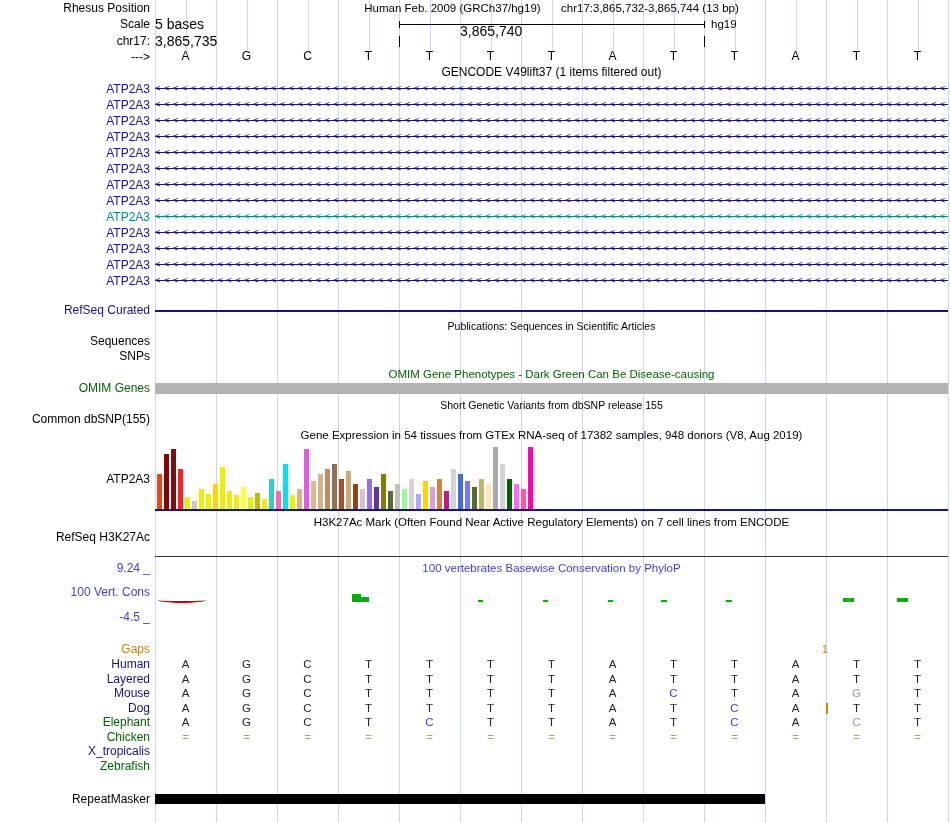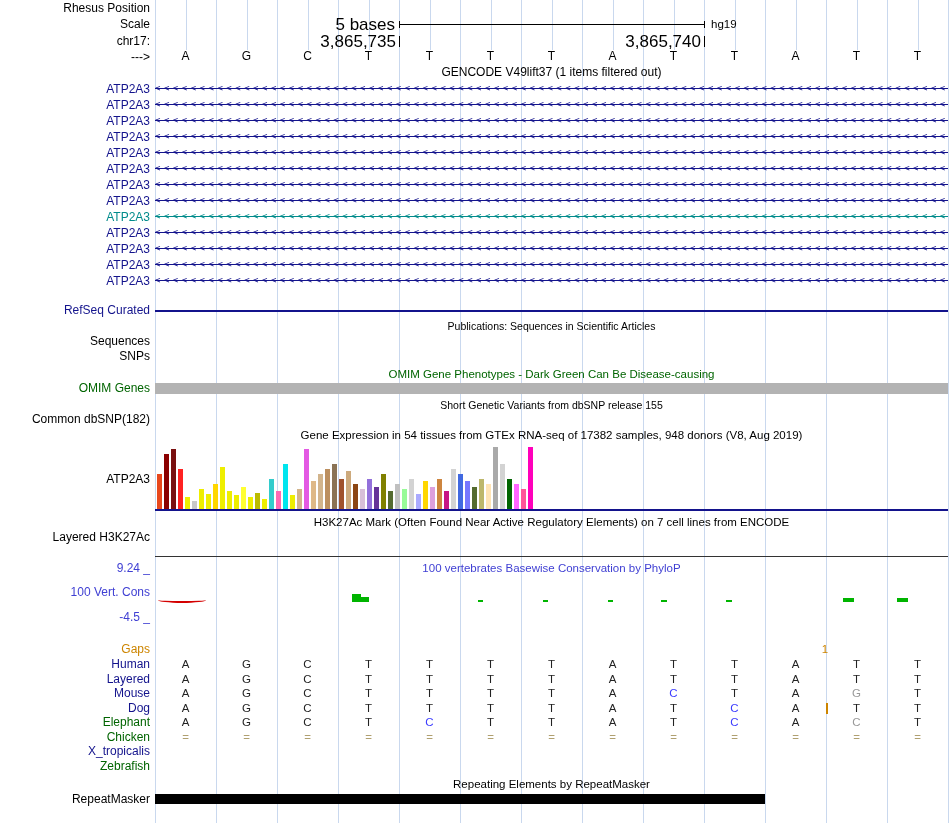--- a/index.html
+++ b/index.html
@@ -5,21 +5,21 @@
   *{margin:0;padding:0;box-sizing:border-box}
   html,body{background:#fff}
   #browser{position:relative;width:950px;height:823px;background:#fff;
            font-family:"Liberation Sans",sans-serif;overflow:hidden;color:#000}
   .vline{position:absolute;width:1px;background:var(--guideline,#c9d8ee)}
   .lbl{position:absolute;left:0;width:150px;text-align:right;font-size:12px;line-height:13px;white-space:nowrap}
   .ctitle{position:absolute;left:155px;width:793px;text-align:center;white-space:nowrap}
   .t12{font-size:12px;line-height:13px}
   .t11{font-size:11.5px;line-height:13px}
   .t10{font-size:10.5px;line-height:12px}
-  .rlabel{position:absolute;text-align:right;font-size:17px;line-height:13px;white-space:nowrap}
+  .rlabel{position:absolute;font-size:14px;line-height:13px;white-space:nowrap}
   .plain{position:absolute;font-size:11.5px;line-height:13px;white-space:nowrap}
   .navy{color:var(--gene_blue,#13138c)}
   .green{color:var(--dark_green,#006400)}
   .blue{color:var(--link_blue,#3f3fd3)}
   .orange{color:var(--orange,#cd8500)}
   .hline{position:absolute;height:1px;background:#000}
   .navybg{background:var(--gene_blue,#13138c)}
   .darkbg{background:#333}
   .vtick{position:absolute;width:1px;background:#000}
   .omimbar{position:absolute;background:var(--omim_gray,#b3b3b3)}
@@ -60,69 +60,73 @@
     <div class="vline" style="left:582px;top:0;height:823px"></div>
     <div class="vline" style="left:521px;top:0;height:823px"></div>
     <div class="vline" style="left:460px;top:0;height:823px"></div>
     <div class="vline" style="left:399px;top:0;height:823px"></div>
     <div class="vline" style="left:338px;top:0;height:823px"></div>
     <div class="vline" style="left:277px;top:0;height:823px"></div>
     <div class="vline" style="left:216px;top:0;height:823px"></div>
     <div class="vline" style="left:155px;top:0;height:823px"></div>
 
   <div class="lbl" style="top:2px">Rhesus Position</div>
+  <div class="ctitle t11" style="top:2px">
+    <span>Human Feb. 2009 (GRCh37/hg19)</span>
+    <span style="display:inline-block;width:14px"></span>
+    <span>chr17:3,865,732-3,865,744 (13 bp)</span>
+  </div>
 
   <div class="lbl" style="top:18px">Scale</div>
   <div class="rlabel" style="left:155px;width:240px;top:18px">5 bases</div>
   <div class="hline" style="left:399px;top:24px;width:306px"></div>
   <div class="vtick" style="left:399px;top:21px;height:7px"></div>
   <div class="vtick" style="left:704px;top:21px;height:7px"></div>
   <div class="plain" style="left:711px;top:18px">hg19</div>
 
   <div class="lbl" style="top:35px">chr17:</div>
   <div class="rlabel" style="left:155px;width:241px;top:35px">3,865,735</div>
   <div class="vtick" style="left:399px;top:36px;height:11px"></div>
-  <div class="rlabel" style="left:460px;width:241px;top:35px">3,865,740</div>
+  <div class="rlabel" style="left:460px;width:241px;top:25px">3,865,740</div>
   <div class="vtick" style="left:704px;top:36px;height:11px"></div>
 
   <div class="lbl" style="top:51px">---&gt;</div>
 
   <div class="ctitle t12" style="top:66px">GENCODE V49lift37 (1 items filtered out)</div>
 
   <div class="lbl navy" style="top:304px">RefSeq Curated</div>
   <div class="hline navybg" style="left:155px;top:310px;width:793px;height:2px"></div>
 
   <div class="ctitle t10" style="top:320px">Publications: Sequences in Scientific Articles</div>
   <div class="lbl" style="top:335px">Sequences</div>
   <div class="lbl" style="top:350px">SNPs</div>
 
   <div class="ctitle t11 green" style="top:368px">OMIM Gene Phenotypes - Dark Green Can Be Disease-causing</div>
   <div class="lbl green" style="top:382px">OMIM Genes</div>
   <div class="omimbar" style="left:155px;top:383px;width:793px;height:11px"></div>
 
   <div class="ctitle t10" style="top:399px">Short Genetic Variants from dbSNP release 155</div>
-  <div class="lbl" style="top:413px">Common dbSNP(182)</div>
+  <div class="lbl" style="top:413px">Common dbSNP(155)</div>
 
   <div class="ctitle t11" style="top:429px">Gene Expression in 54 tissues from GTEx RNA-seq of 17382 samples, 948 donors (V8, Aug 2019)</div>
   <div class="lbl" style="top:473px">ATP2A3</div>
   <div class="hline navybg" style="left:155px;top:509px;width:793px;height:2px"></div>
 
   <div class="ctitle t11" style="top:516px">H3K27Ac Mark (Often Found Near Active Regulatory Elements) on 7 cell lines from ENCODE</div>
-  <div class="lbl" style="top:531px">Layered H3K27Ac</div>
+  <div class="lbl" style="top:531px">RefSeq H3K27Ac</div>
   <div class="hline darkbg" style="left:155px;top:556px;width:793px;height:1px"></div>
 
   <div class="ctitle t11 blue" style="top:562px">100 vertebrates Basewise Conservation by PhyloP</div>
   <div class="lbl blue" style="top:562px">9.24 _</div>
   <div class="lbl blue" style="top:586px">100 Vert. Cons</div>
   <div class="lbl blue" style="top:611px">-4.5 _</div>
 
   <div class="lbl orange" style="top:643px">Gaps</div>
   <div class="plain orange" style="left:818px;top:643px;width:14px;text-align:center">1</div>
 
-  <div class="ctitle t11" style="top:778px">Repeating Elements by RepeatMasker</div>
   <div class="lbl" style="top:793px">RepeatMasker</div>
   <div class="repeatbar" style="left:155px;top:794px;width:610px;height:10px"></div>
 
 <div class="basecell" style="left:155px;top:50px">A</div>
     <div class="basecell" style="left:216px;top:50px">G</div>
     <div class="basecell" style="left:277px;top:50px">C</div>
     <div class="basecell" style="left:338px;top:50px">T</div>
     <div class="basecell" style="left:399px;top:50px">T</div>
     <div class="basecell" style="left:460px;top:50px">T</div>
     <div class="basecell" style="left:521px;top:50px">T</div>

